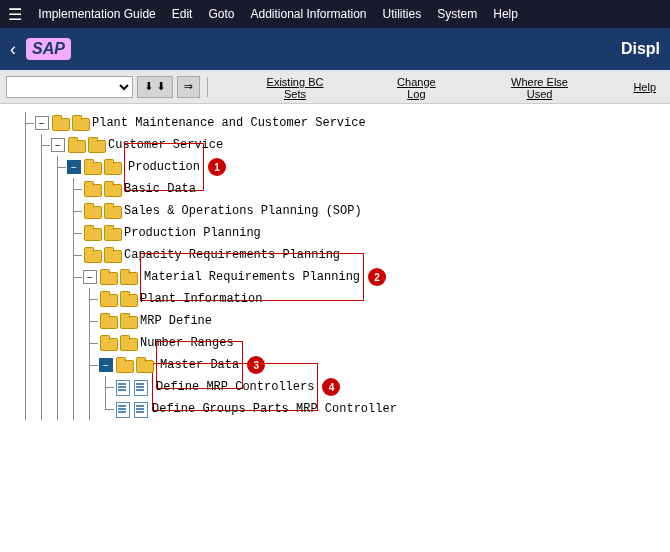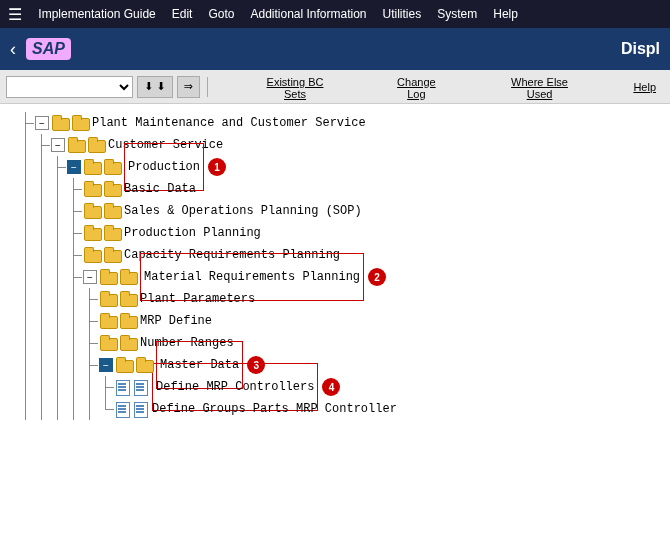--- a/index.html
+++ b/index.html
@@ -397,21 +397,21 @@
 
   <div class="tree-row">
     <div class="spacer"></div>
     <div class="connector"></div>
     <div class="connector"></div>
     <div class="connector"></div>
     <div class="connector"></div>
     <div class="connector connector-branch"></div>
     <div class="folder-icon folder-yellow"></div>
     <div class="folder-icon folder-yellow"></div>
-    <span class="node-label">Plant Parameters</span>
+    <span class="node-label">Plant Information</span>
   </div>
 
   <div class="tree-row">
     <div class="spacer"></div>
     <div class="connector"></div>
     <div class="connector"></div>
     <div class="connector"></div>
     <div class="connector"></div>
     <div class="connector connector-branch"></div>
     <div class="folder-icon folder-yellow"></div>

